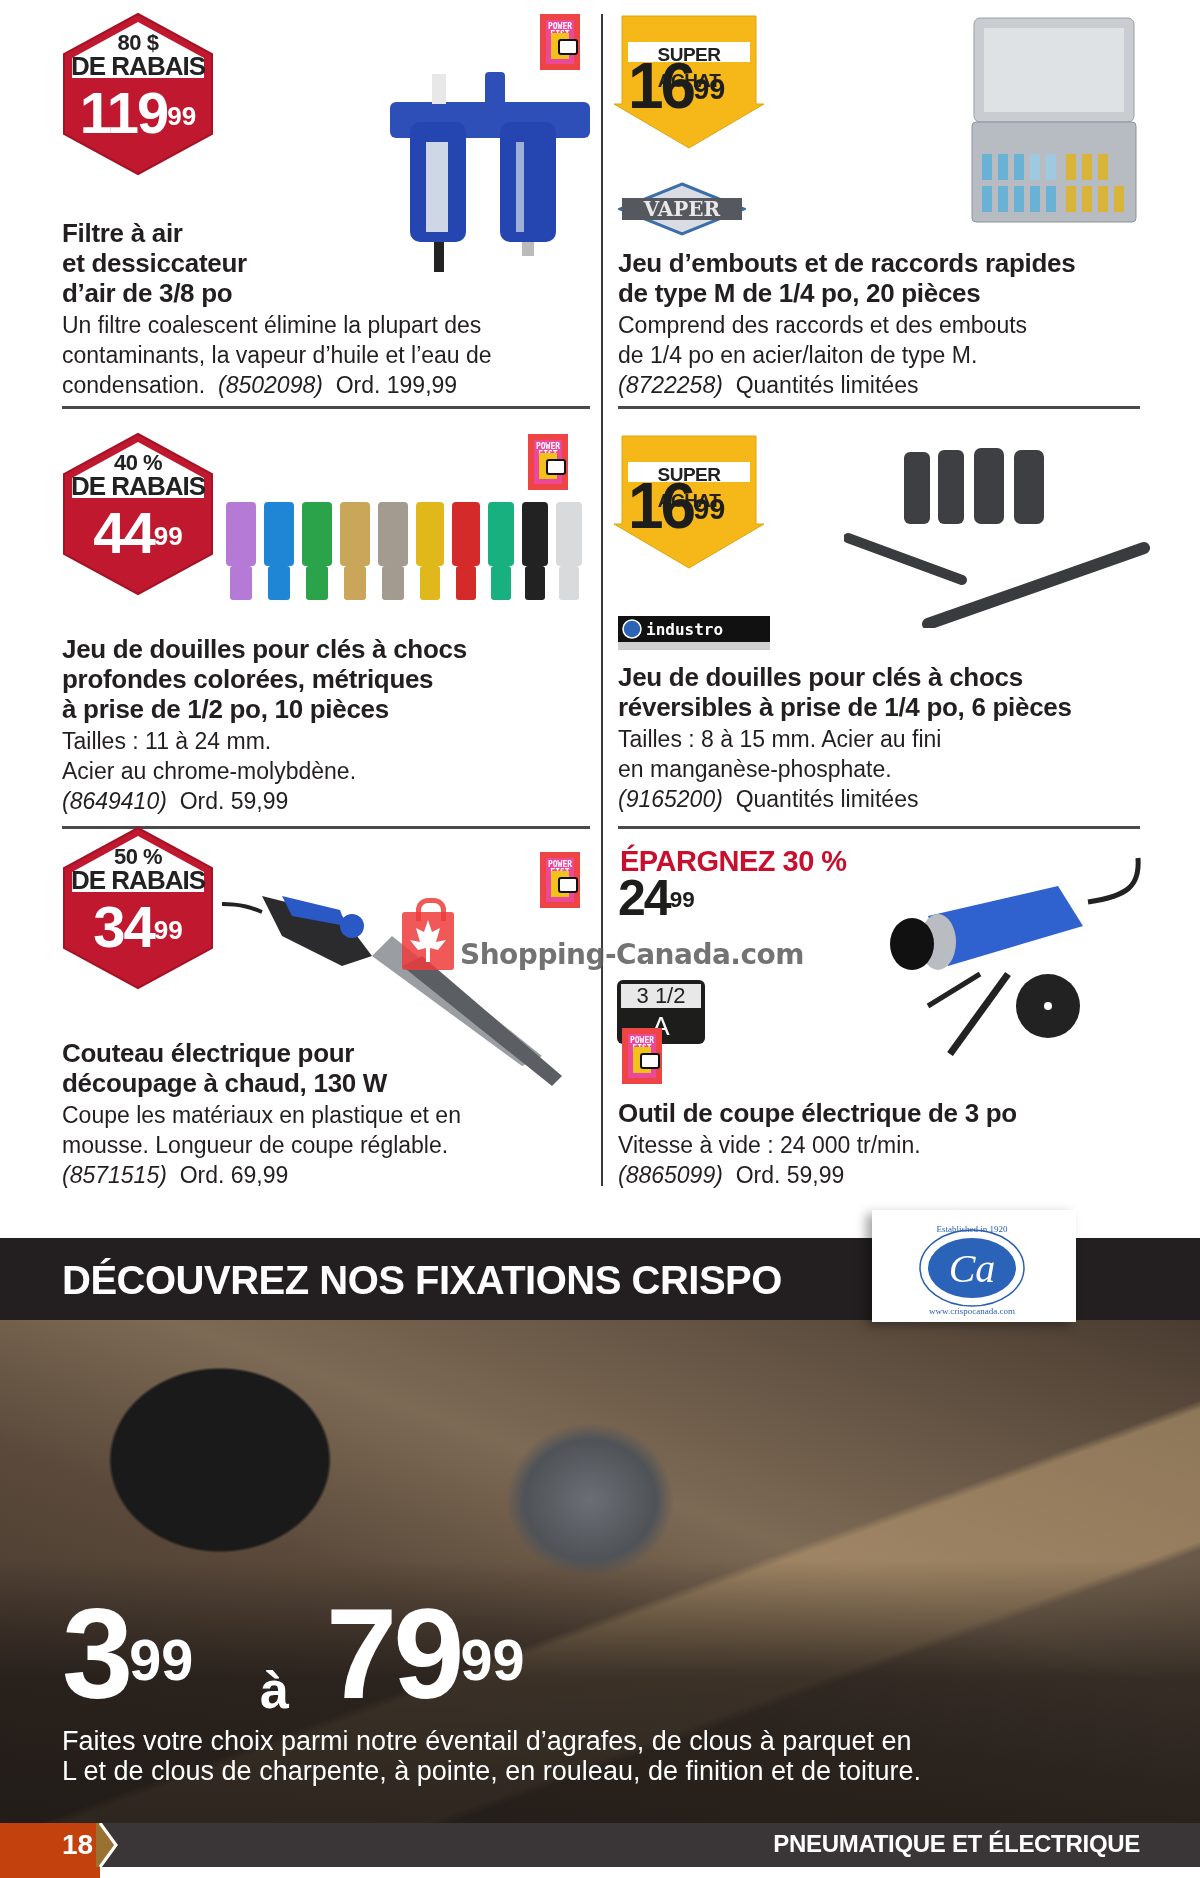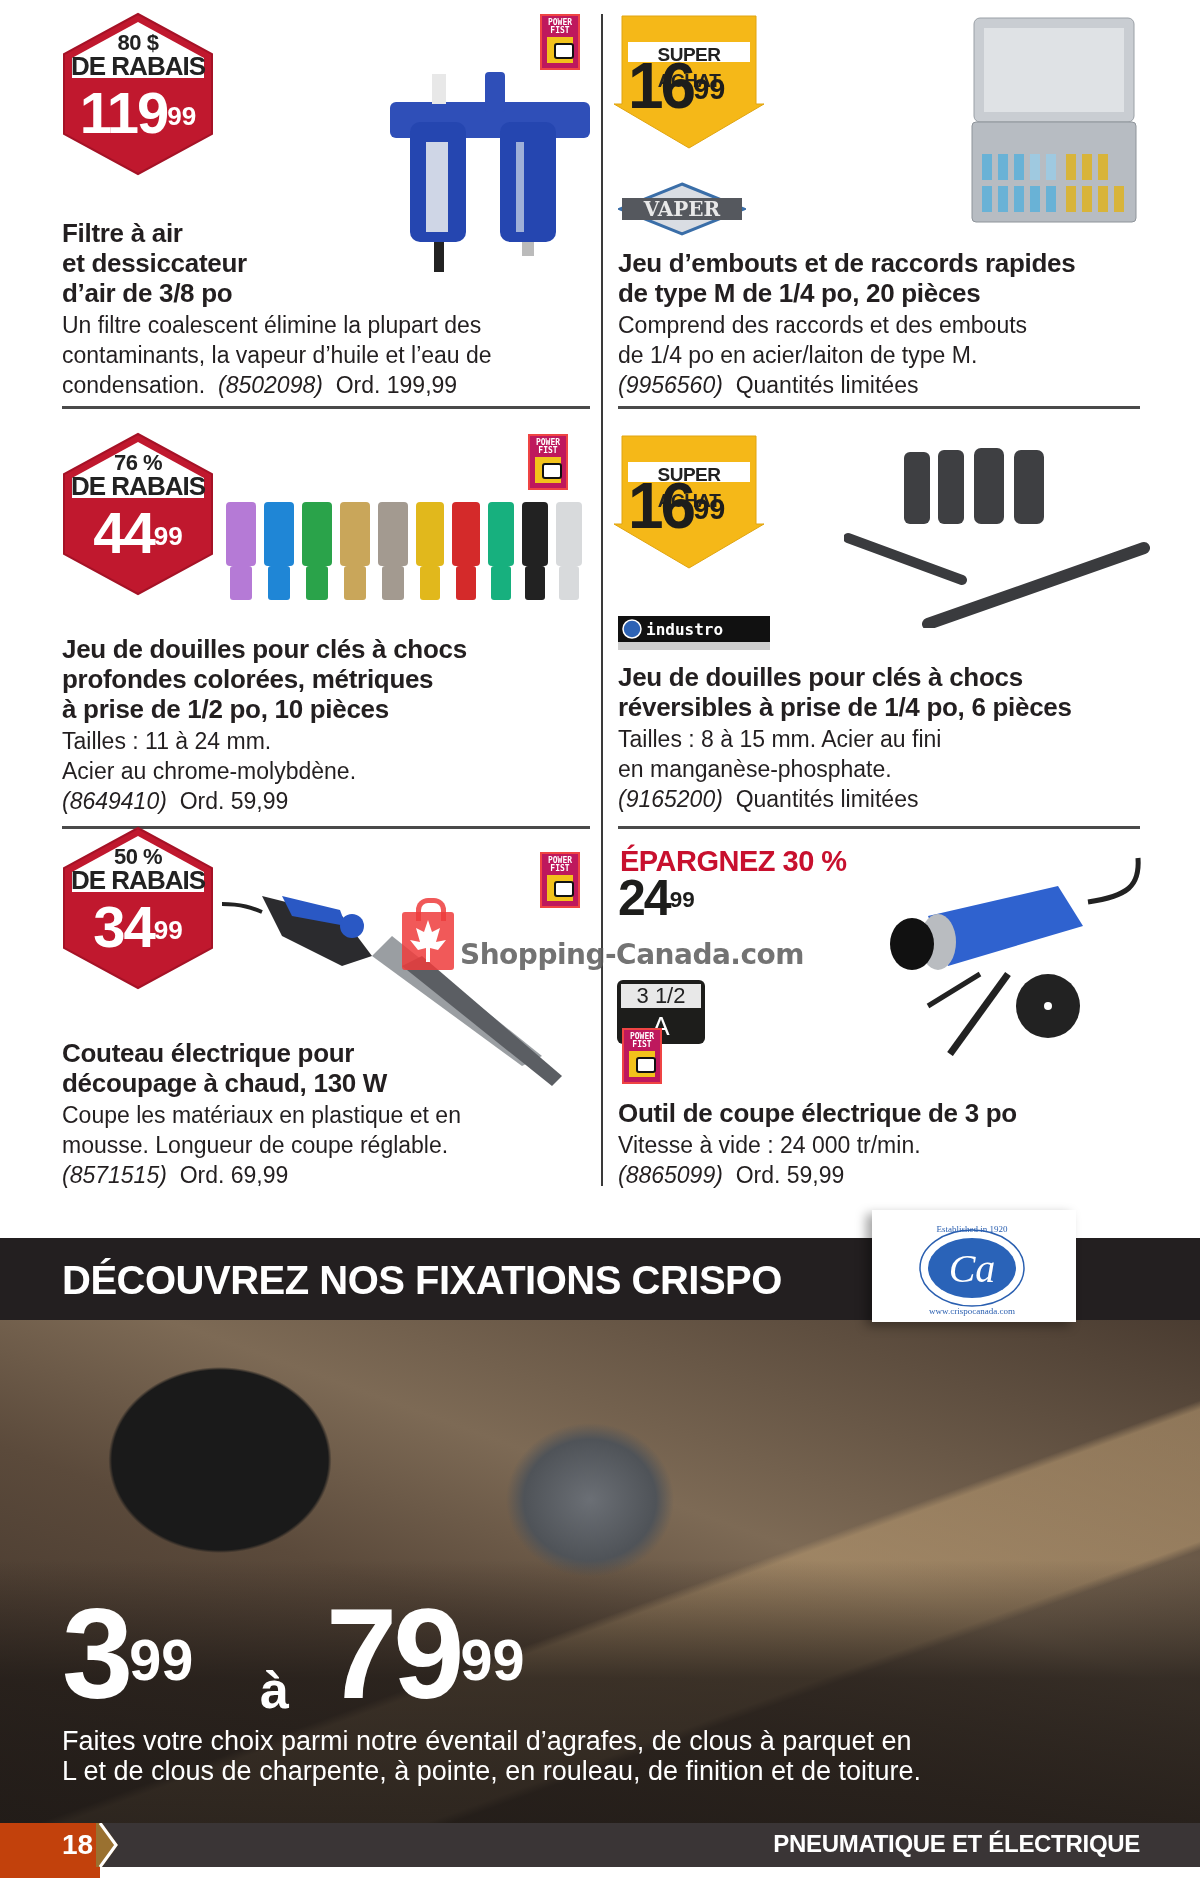--- a/index.html
+++ b/index.html
@@ -23,21 +23,21 @@
   .yb svg { position: absolute; left: 0; top: 0; }
   .yb .label { position: absolute; left: 14px; top: 28px; width: 122px; height: 20px; background: #fff; font-size: 19px; font-weight: bold; text-align: center; line-height: 26px; letter-spacing: -0.5px; color: #222; }
   .yb .price { position: absolute; left: 14px; top: 40px; font-size: 64px; font-weight: bold; color: #1d1d1b; line-height: 64px; letter-spacing: -3px; }
 
   
   .title { position: absolute; font-weight: bold; font-size: 26px; line-height: 30px; color: #231f20; letter-spacing: -0.3px; }
   .desc { position: absolute; font-size: 23px; line-height: 30px; color: #231f20; }
   .desc .sku { font-style: italic; }
 
   
-  .pf { position: absolute; width: 40px; height: 56px; background: #be185d; border: 2px solid #ef4444; }
+  .pf { position: absolute; width: 40px; height: 56px; background: #ec4899; border: 6px solid #ef4444; }
   .pf .pft { position: absolute; top: 3px; left: 0; width: 100%; text-align: center; color: #fff; font-size: 8px; line-height: 8px; font-weight: bold; font-family: "DejaVu Sans Mono", monospace; }
   .pf .pfy { position: absolute; left: 5px; right: 5px; bottom: 5px; height: 26px; background: #f2c21b; }
   .pf .pfy::after { content: ""; position: absolute; left: 7px; top: 6px; width: 16px; height: 12px; background: #fff; border: 2px solid #111; border-radius: 3px; }
 
   
   .img { position: absolute; }
 
   
   .banner-bar { position: absolute; left: 0; top: 1238px; width: 1200px; height: 82px; background: #231f20; }
   .banner-title { position: absolute; left: 62px; top: 1258px; color: #fff; font-size: 40px; font-weight: bold; letter-spacing: -0.5px; line-height: 44px; }
@@ -172,31 +172,31 @@
       <text x="64" y="34" text-anchor="middle" font-family="DejaVu Serif, serif" font-weight="bold" font-size="20" fill="#e8e8e8">VAPER</text>
     </svg>
   </div>
   <div class="title" style="left:618px; top:248px;">
     <div>Jeu d’embouts et de raccords rapides</div>
     <div>de type M de 1/4 po, 20 pièces</div>
   </div>
   <div class="desc" style="left:618px; top:310px;">
     <div>Comprend des raccords et des embouts</div>
     <div>de 1/4 po en acier/laiton de type M.</div>
-    <div><span class="sku">(9956560)</span>&nbsp; <span>Quantités limitées</span></div>
+    <div><span class="sku">(8722258)</span>&nbsp; <span>Quantités limitées</span></div>
   </div>
 </div>
 
 <div>
   <div class="hex" style="left:62px; top:432px;">
     <svg width="152" height="164" viewBox="0 0 152 164">
       <polygon points="76,2 150,42 150,122 76,162 2,122 2,42" fill="#c0182e" stroke="#a51226" stroke-width="2"></polygon>
       <polygon points="76,10 142,46 142,66 10,66 10,46" fill="#ffffff"></polygon>
     </svg>
-    <div class="off1">76 %</div>
+    <div class="off1">40 %</div>
     <div class="off2">DE RABAIS</div>
     <div class="price"><span>44</span><sup>99</sup></div>
   </div>
   <div class="pf" style="left:528px; top:434px;">
     <div class="pft"><span>POWER</span><br><span>FIST</span></div>
     <div class="pfy"></div>
   </div>
   <div class="img" style="left:224px; top:500px; width:362px; height:104px;">
     <svg width="362" height="104" viewBox="0 0 362 104">
       <g>

